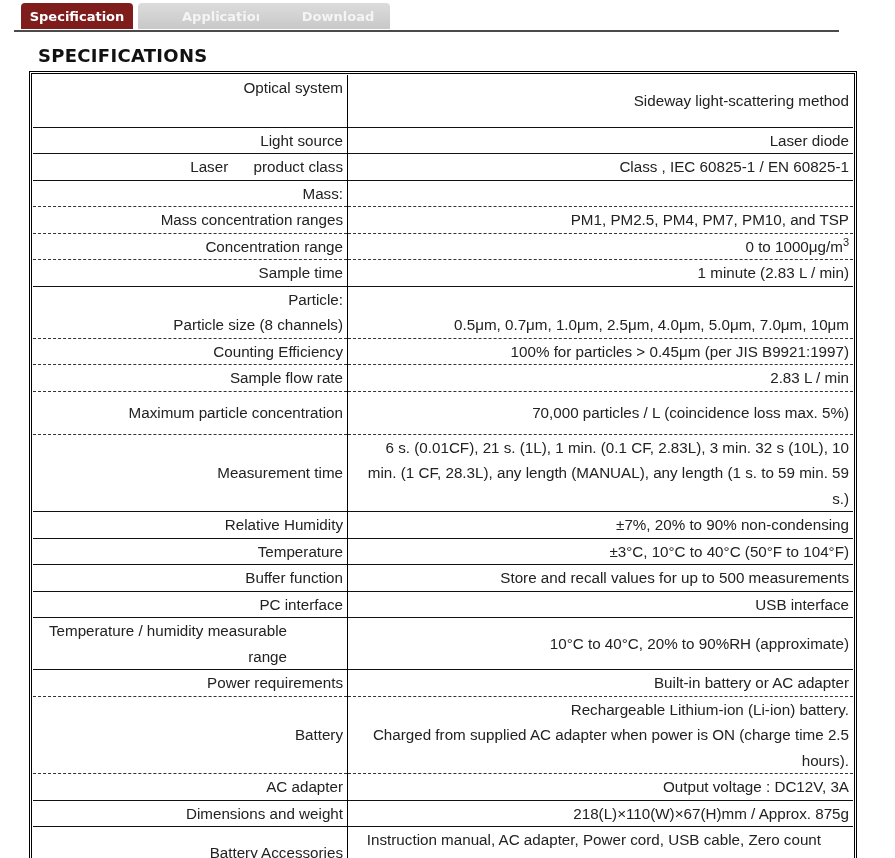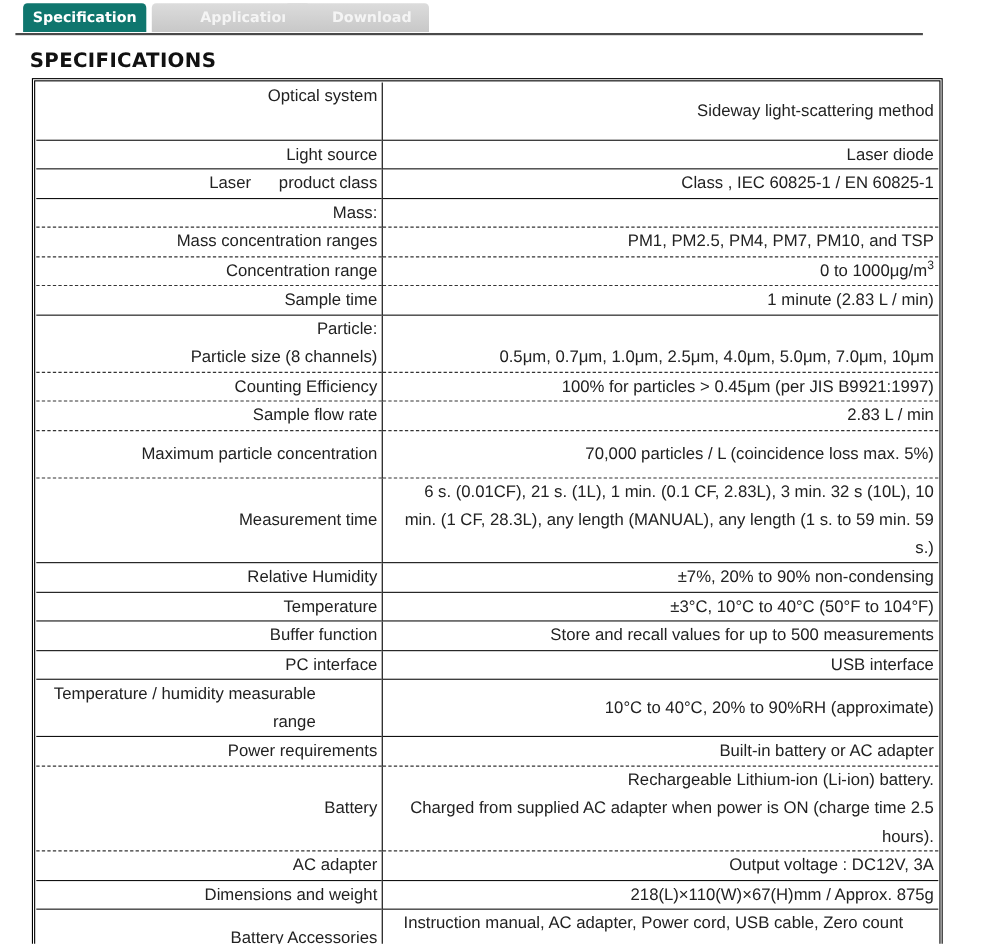--- a/index.html
+++ b/index.html
@@ -1,24 +1,24 @@
 <!DOCTYPE html>
 <html><head>
 <meta charset="utf-8">
 <style>
   html, body { margin: 0; padding: 0; background: #ffffff; }
   body { width: 895px; height: 858px; position: relative; overflow: hidden; font-family: "Liberation Sans", sans-serif; color: #222; }
   .tabs { position: absolute; left: 14px; top: 3px; width: 825px; height: 27px; border-bottom: 2px solid #4a4a4a; }
   .tab { position: absolute; top: 0; height: 26px; line-height: 27px; font-family: "DejaVu Sans", sans-serif; font-weight: bold; font-size: 13px; text-align: center; border-radius: 4px 4px 0 0; cursor: pointer; }
-  .tab.active { background: #0f766e; color: #ffffff; }
+  .tab.active { background: #7f1d1d; color: #ffffff; }
   .tab.inactive { background: #d4d4d4; color: #f4f4f4; background: linear-gradient(#dcdcdc, #c8c8c8); padding-left: 27px; }
   .tab-0 { left: 7px; width: 112px; }
   .tab-1 { left: 124px; width: 117px; }
   .tab-2 { left: 245px; width: 104px; }
-  h2.title { position: absolute; left: 27px; top: 45px; margin: 0; font-family: "DejaVu Sans", sans-serif; font-weight: bold; font-size: 18px; letter-spacing: 0.3px; color: #111; }
+  h2.title { position: absolute; left: 38px; top: 45px; margin: 0; font-family: "DejaVu Sans", sans-serif; font-weight: bold; font-size: 18px; letter-spacing: 0.3px; color: #111; }
   .table-wrap { position: absolute; left: 29px; top: 71px; width: 828px; border: 3px double #000; box-sizing: border-box; padding: 1px; text-align: right; }
   table.spec { width: 100%; border-collapse: collapse; font-size: 15.2px; color: #222; }
   table.spec td { padding: 0 4px; vertical-align: middle; line-height: 25.5px; }
   table.spec td.k { width: 250px; border-right: 1.5px solid #000; }
   tr.solid > td { border-top: 1.5px solid #111; }
   tr.dashed > td { border-top: 1.5px dashed #333; padding-left: 12px; }
   tr.first > td { border-top: none; }
   td.k.top { vertical-align: top; }
   sup { font-size: 11px; vertical-align: super; line-height: 0; }
 </style>

